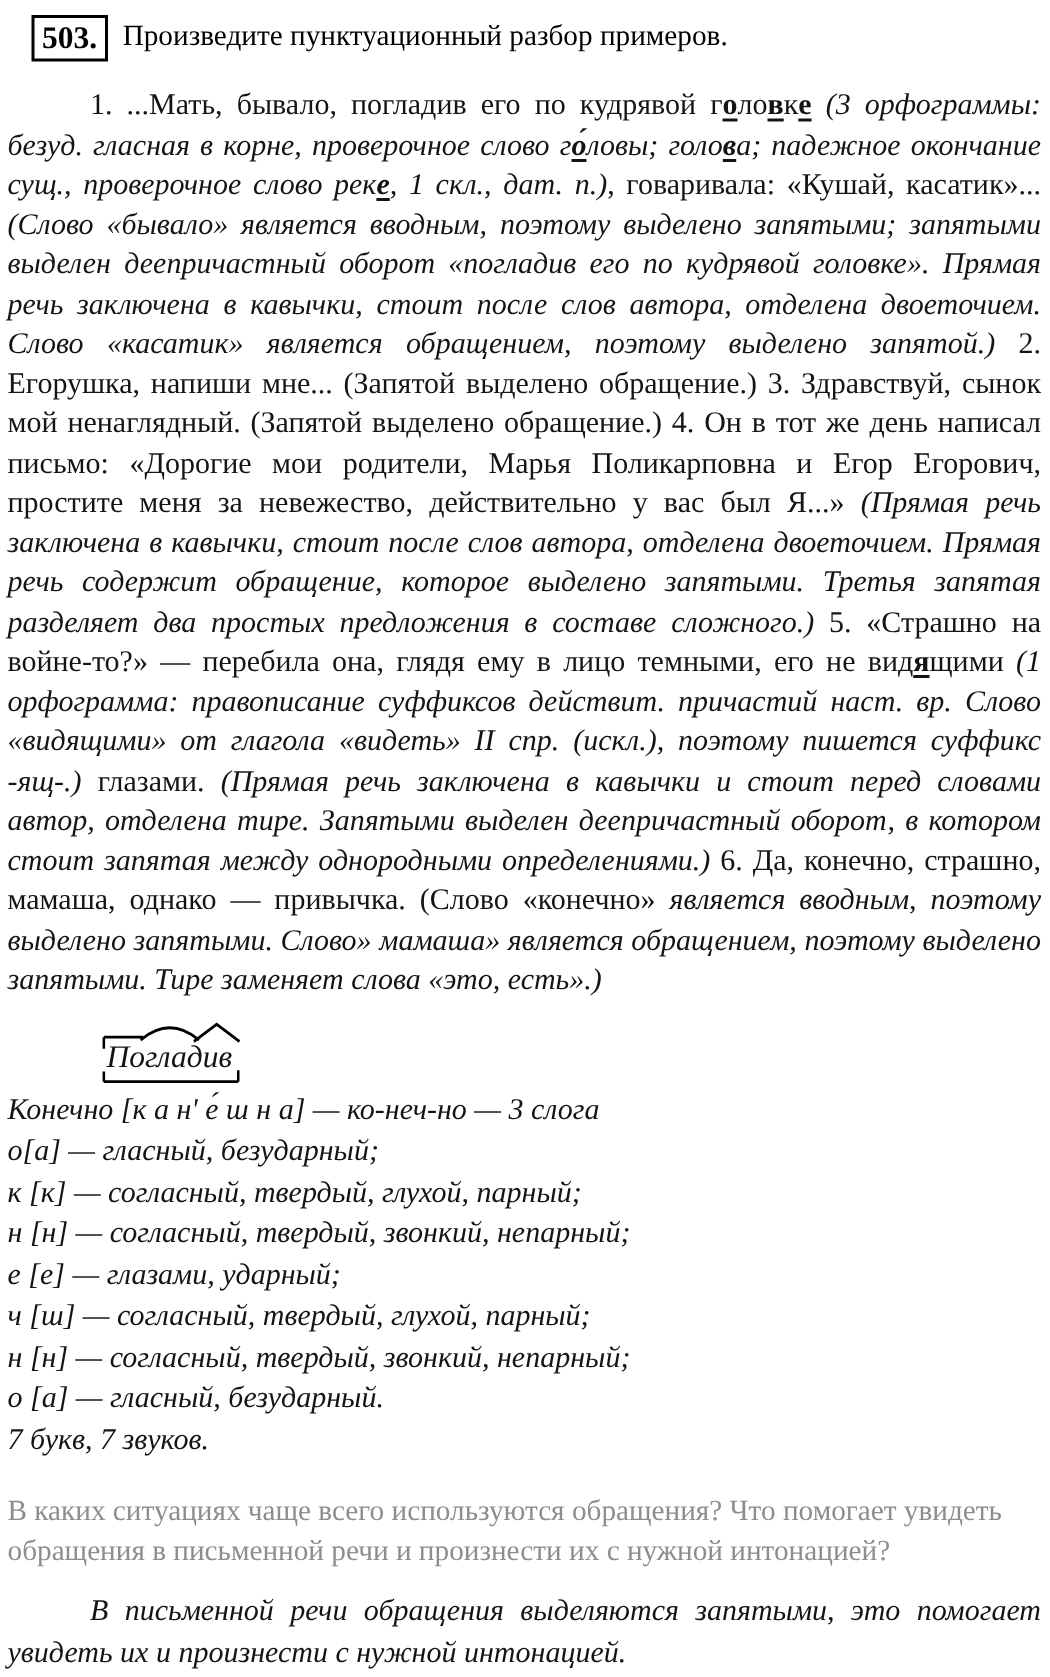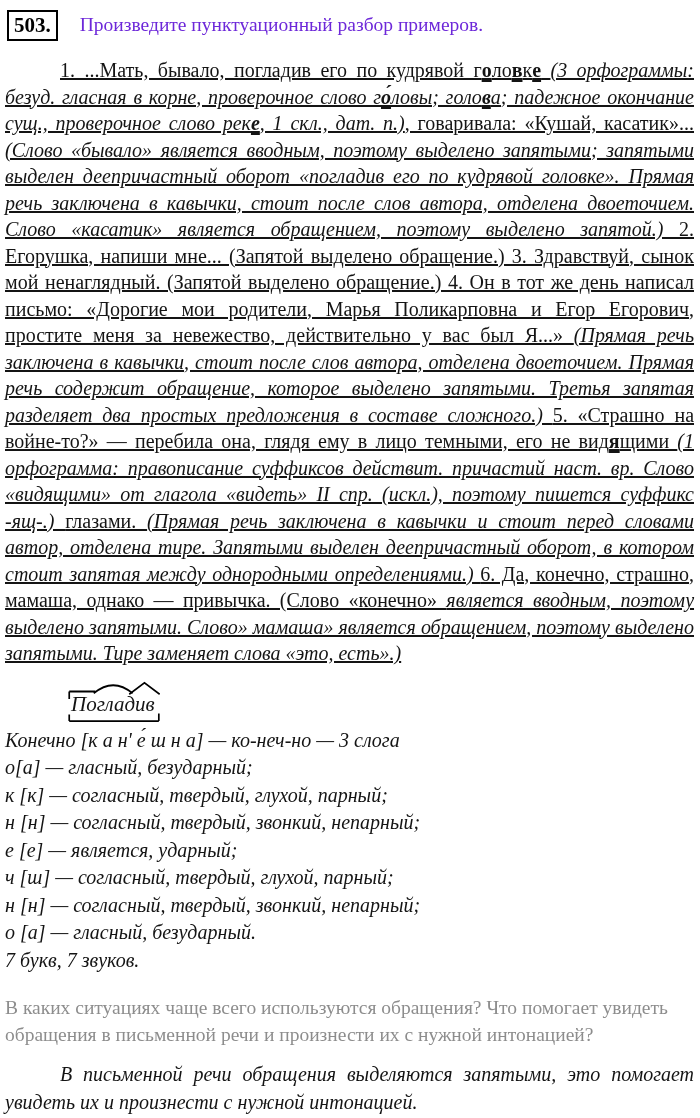--- a/index.html
+++ b/index.html
@@ -8,45 +8,44 @@
     width: 700px;
     min-height: 1118px;
     padding: 8px 6px 10px 5px;
     font-family: "Liberation Serif", "DejaVu Serif", serif;
     color: #141414;
     background: #ffffff;
   }
   .header-row {
     display: flex;
     align-items: flex-start;
-    gap: 22px;
-    margin: 2px 0 16px 2px;
+    gap: 10px;
+    margin: 2px 0 16px 16px;
   }
   .num-box {
     border: 2px solid #000;
     padding: 0px 5px 1px 5px;
     font-weight: bold;
     font-size: 21px;
     line-height: 26px;
     color: #000;
     flex: 0 0 auto;
   }
   .instruction {
-    color: #6d28d9;
+    color: #000000;
     font-size: 19.5px;
     line-height: 24px;
     padding-top: 3px;
   }
   .main-para {
     font-size: 20px;
     line-height: 26.5px;
     text-align: justify;
     text-indent: 55px;
     margin: 0;
-    text-decoration: underline;
   }
   .rm { font-style: normal; }
   .it { font-style: italic; }
   .bu {
     font-weight: bold;
     text-decoration: underline;
     text-decoration-thickness: 1.5px;
     text-underline-offset: 3px;
   }
   .ibu {
@@ -117,21 +116,21 @@
       </svg>
       <span>Погладив</span>
     </span>
   </div>
 
   <div class="phonetics">
     <div class="phon-line phon-first">Конечно [к а н' е́ ш н а] — ко-неч-но — 3 слога</div>
     <div class="phon-line">о[а] — гласный, безударный;</div>
     <div class="phon-line">к [к] — согласный, твердый, глухой, парный;</div>
     <div class="phon-line">н [н] — согласный, твердый, звонкий, непарный;</div>
-    <div class="phon-line">е [е] — является, ударный;</div>
+    <div class="phon-line">е [е] — глазами, ударный;</div>
     <div class="phon-line">ч [ш] — согласный, твердый, глухой, парный;</div>
     <div class="phon-line">н [н] — согласный, твердый, звонкий, непарный;</div>
     <div class="phon-line">о [а] — гласный, безударный.</div>
     <div class="phon-line">7 букв, 7 звуков.</div>
   </div>
 
   <div class="question">В каких ситуациях чаще всего используются обращения? Что помогает увидеть обращения в письменной речи и произнести их с нужной интонацией?</div>
 
   <div class="answer">В письменной речи обращения выделяются запятыми, это помогает увидеть их и произнести с нужной интонацией.</div>
 

